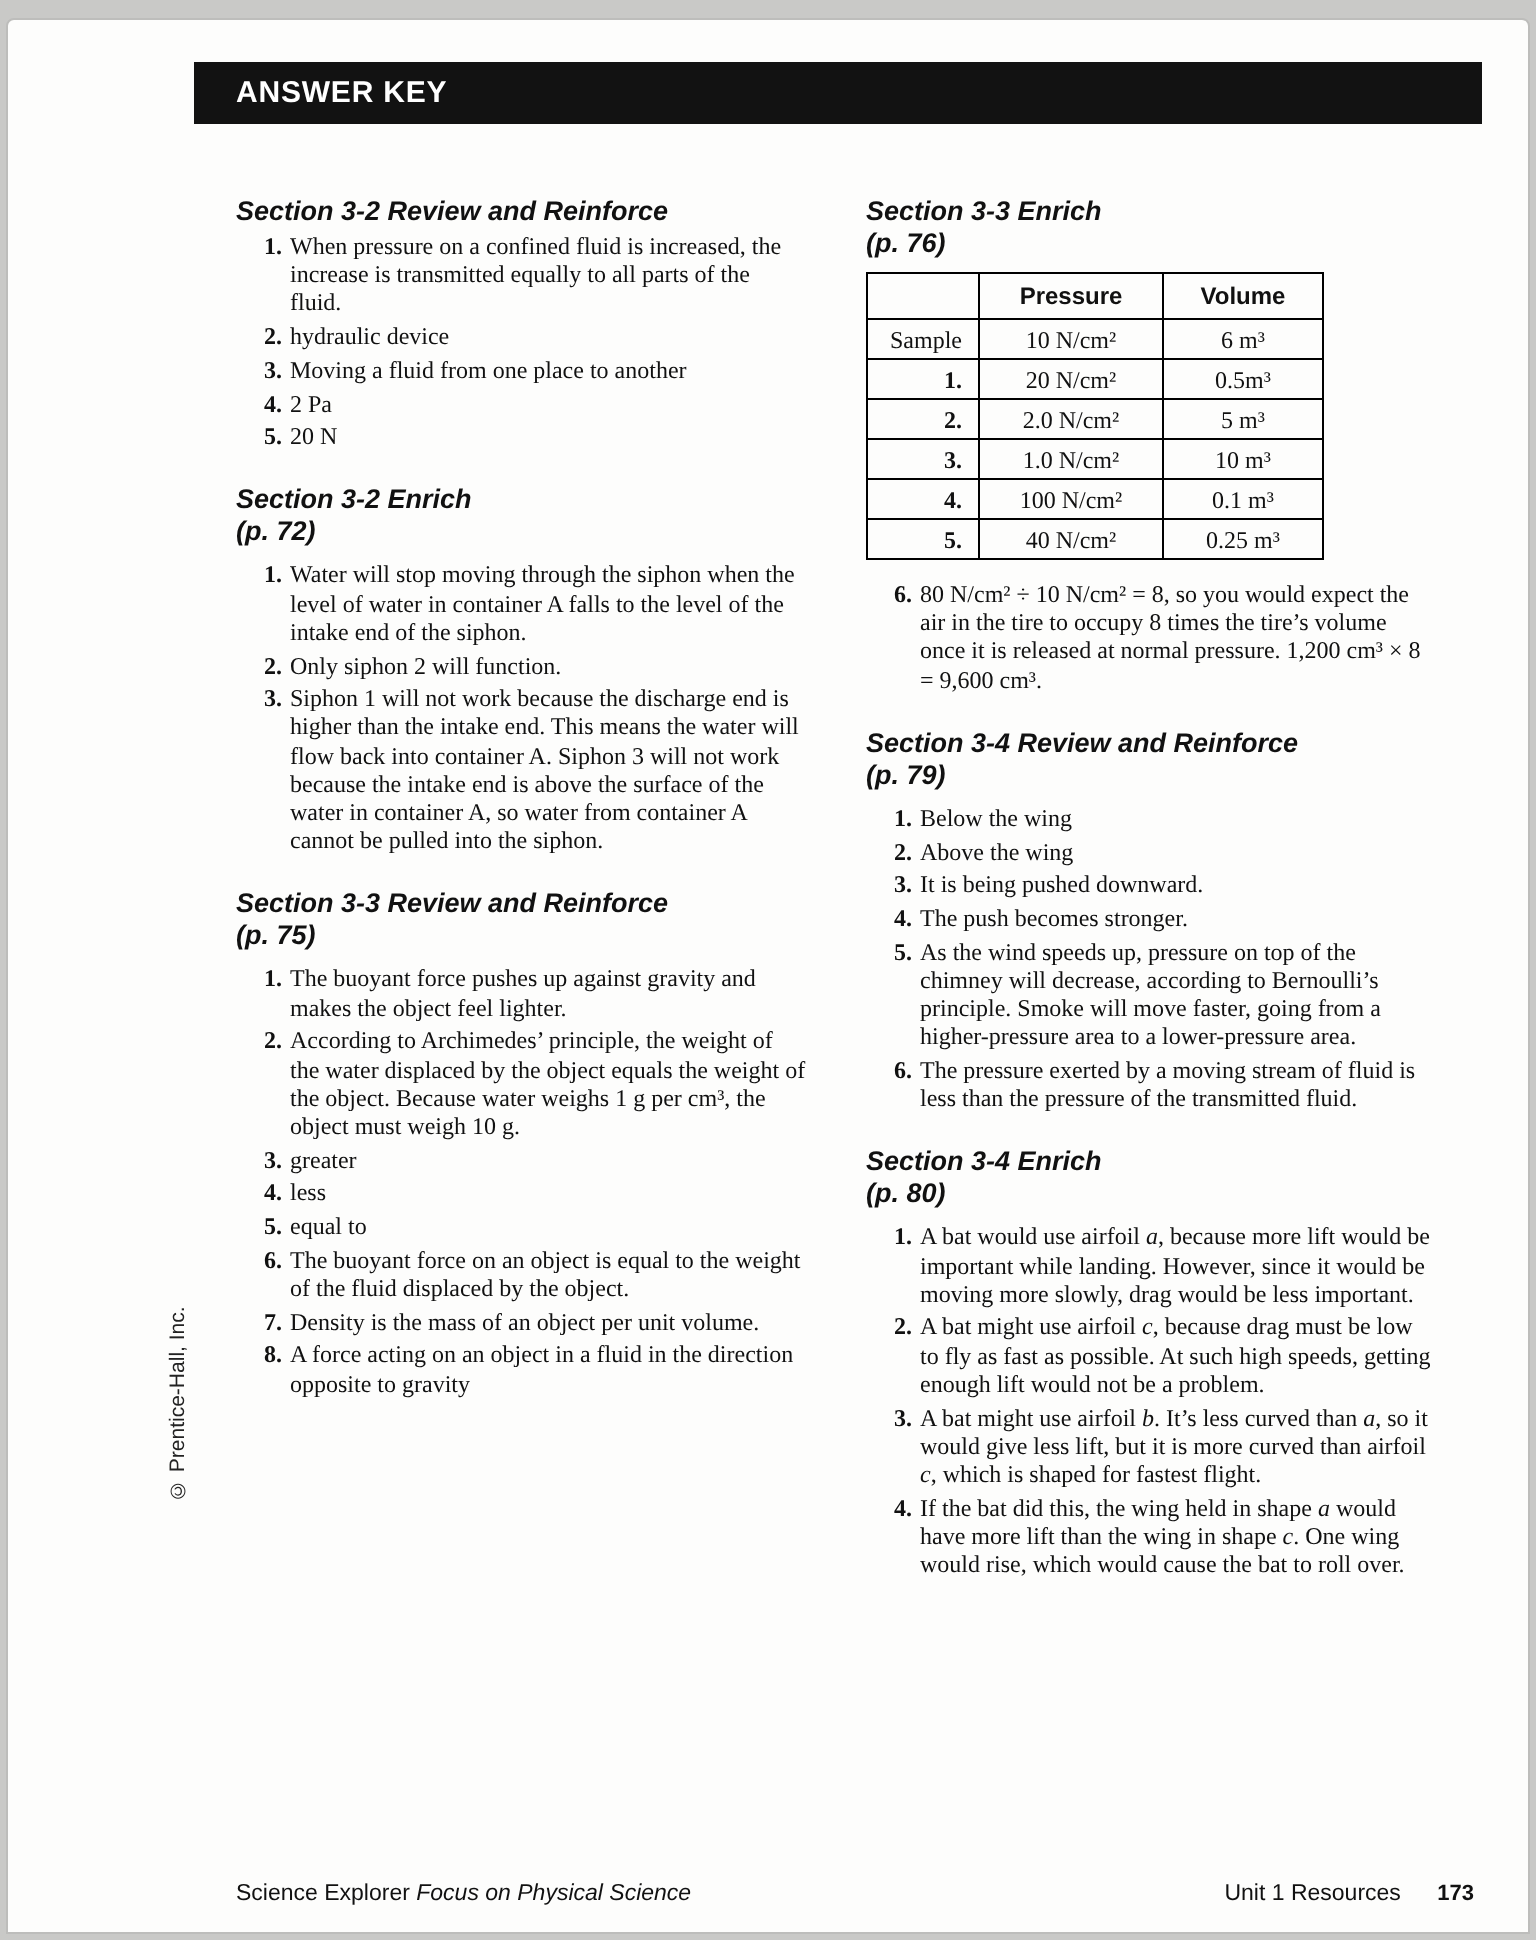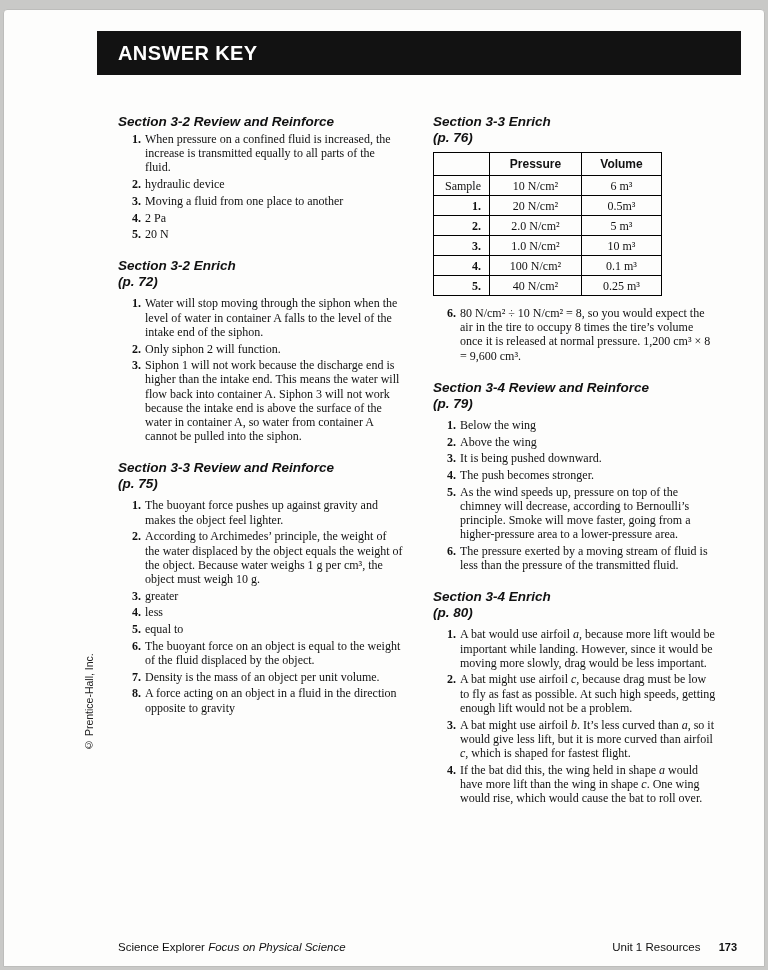--- a/index.html
+++ b/index.html
@@ -17,33 +17,33 @@
     left: 3px; top: 9px;
     width: 762px; height: 958px;
     background: #fdfdfc;
     border: 1px solid #bdbdbb;
     border-radius: 4px 4px 0 0;
     overflow: hidden;
   }
   .header-bar {
     position: absolute;
     left: 93px; top: 21px;
-    width: 644px; height: 44px;
+    width: 644px; height: 31px;
     background: #121212;
     color: #ffffff;
     display: flex; align-items: center;
     padding-left: 21px;
     font-family: "Liberation Sans", sans-serif;
     font-weight: bold;
-    font-size: 20px;
+    font-size: 15px;
     letter-spacing: 0.4px;
   }
   .columns {
     position: absolute;
-    left: 114px; top: 104px;
+    left: 114px; top: 88px;
     width: 600px;
     display: flex;
     gap: 30px;
   }
   .col { flex: 1 1 0; min-width: 0; }
   .section { margin-bottom: 17px; }
   .sec-title, .sec-page {
     font-family: "Liberation Sans", sans-serif;
     font-style: italic;
     font-weight: bold;

